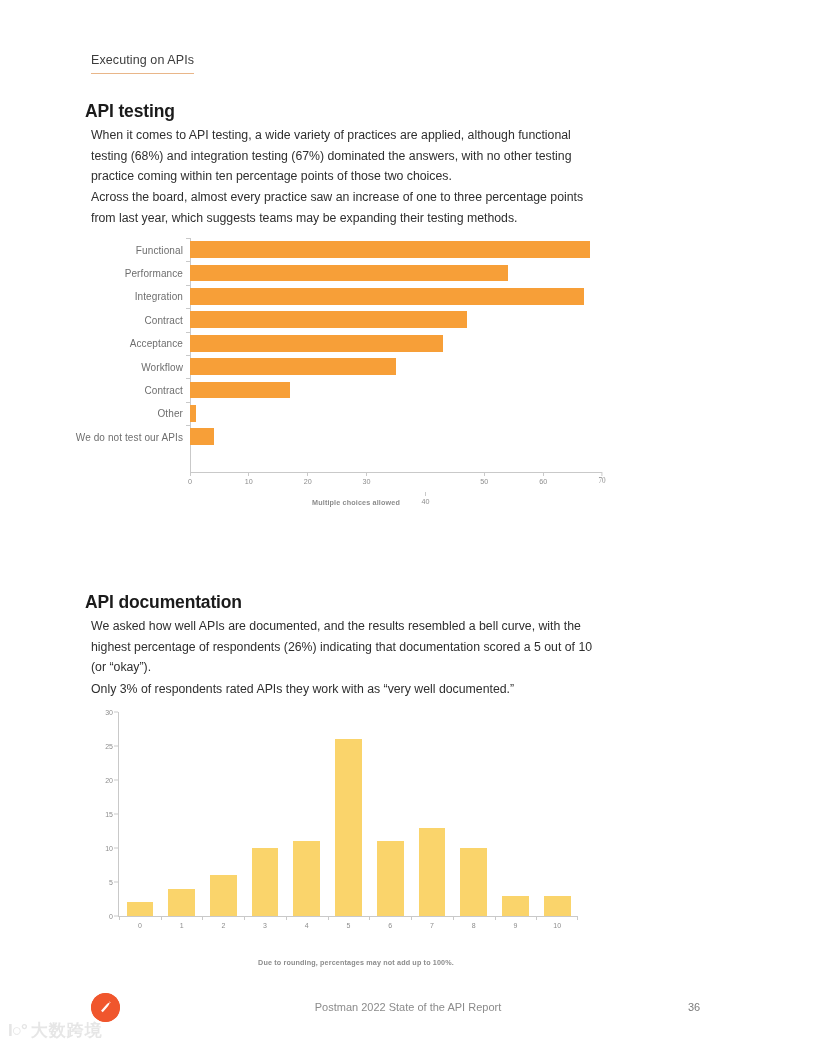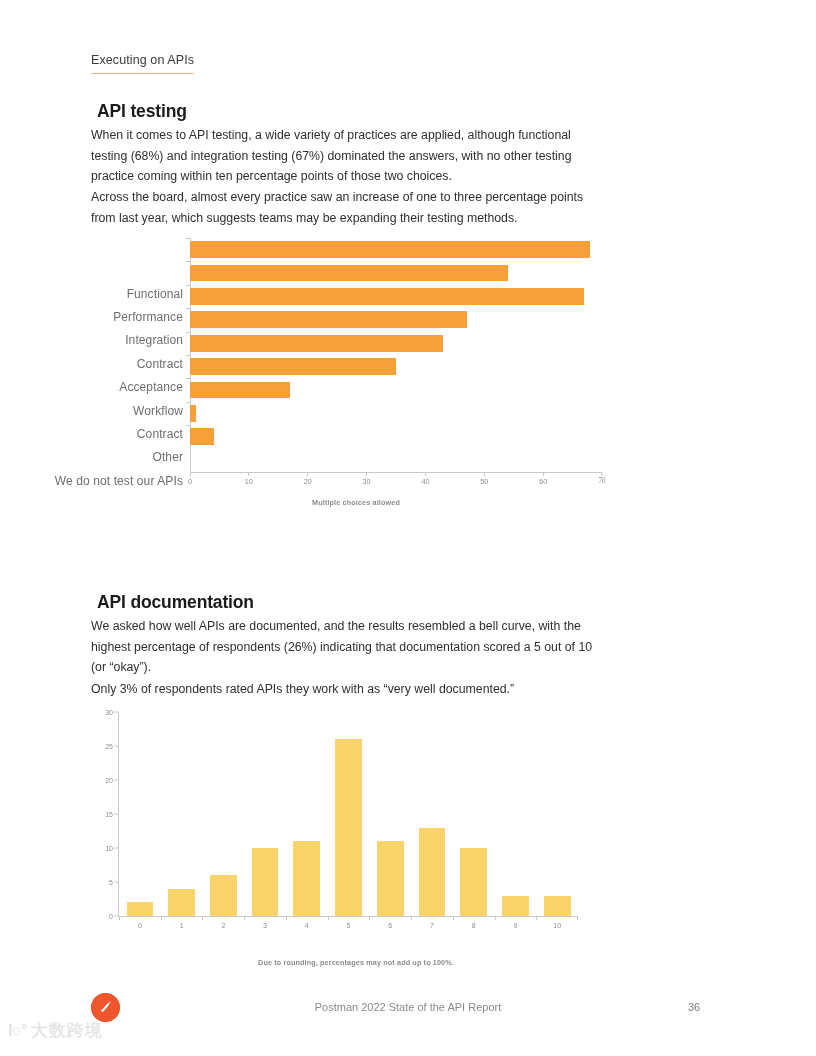--- a/index.html
+++ b/index.html
@@ -30,21 +30,21 @@
     color: #3c3c3c;
     letter-spacing: .1px;
     padding-bottom: 5px;
     border-bottom: 1.5px solid #e9b689;
     line-height: 15px;
   }
 
   
   .h-section {
     position: absolute;
-    left: 97px;
+    left: 85px;
     font-size: 17.5px;
     font-weight: bold;
     color: #1b1b1b;
     letter-spacing: -0.15px;
   }
   #h-api-testing { top: 86px; }
   #h-api-doc { top: 577px; }
 
   
   .para {
@@ -105,25 +105,24 @@
   }
   .hrow {
     position: relative;
     height: 23.4px;
   }
   .hrow .hlabel {
     position: absolute;
     right: calc(100% + 7px);
     top: 50%;
     transform: translateY(-50%);
-    font-size: 12px;
+    font-size: 10px;
     color: #6e6e6e;
     white-space: nowrap;
     letter-spacing: .1px;
-    margin-top: 44px;
   }
   .hrow .hbar {
     position: absolute;
     left: 0;
     top: 3.2px;
     height: 16.8px;
     background: #f79f38;
   }
   .hrow .htick {
     position: absolute;
@@ -394,21 +393,21 @@
           <span>10</span>
         </div>
         <div class="xtick" style="left: 28.5714%;">
           <i></i>
           <span>20</span>
         </div>
         <div class="xtick" style="left: 42.8571%;">
           <i></i>
           <span>30</span>
         </div>
-        <div class="xtick" style="left: 57.1429%;">
+        <div class="xtick" style="left: 57.1429%; margin-top: 20px;">
           <i></i>
           <span>40</span>
         </div>
         <div class="xtick" style="left: 71.4286%;">
           <i></i>
           <span>50</span>
         </div>
         <div class="xtick" style="left: 85.7143%;">
           <i></i>
           <span>60</span>

